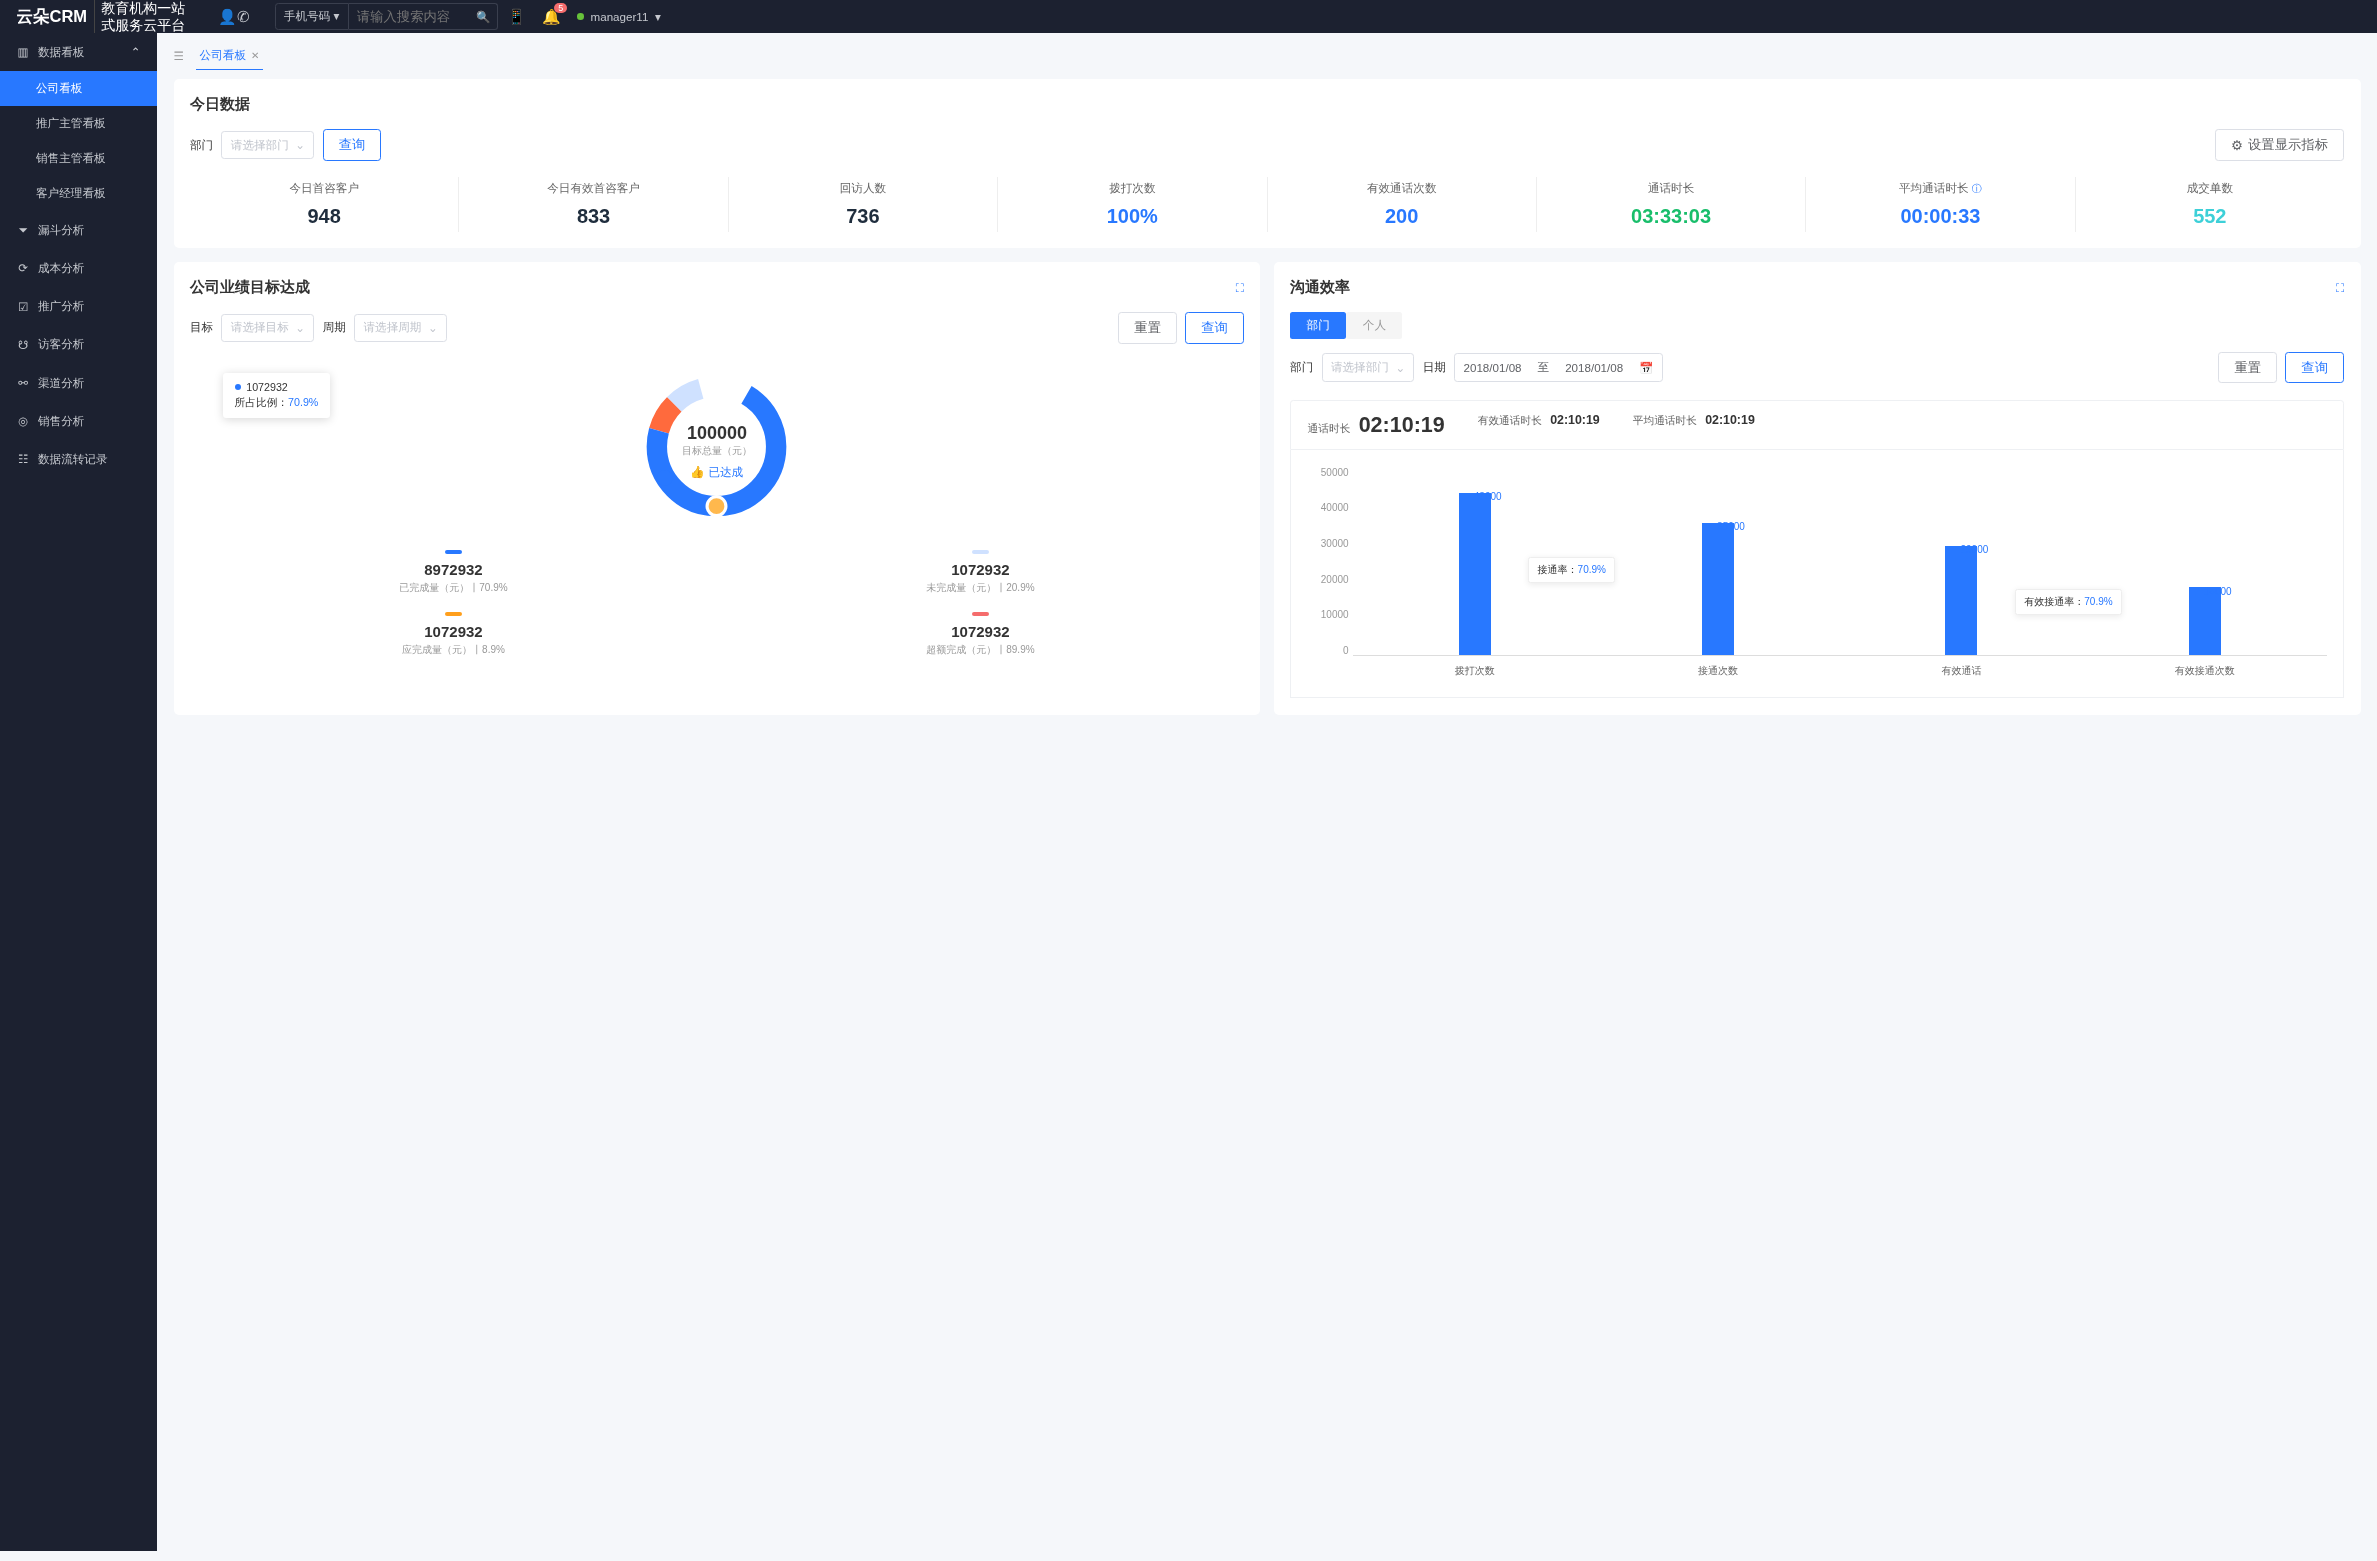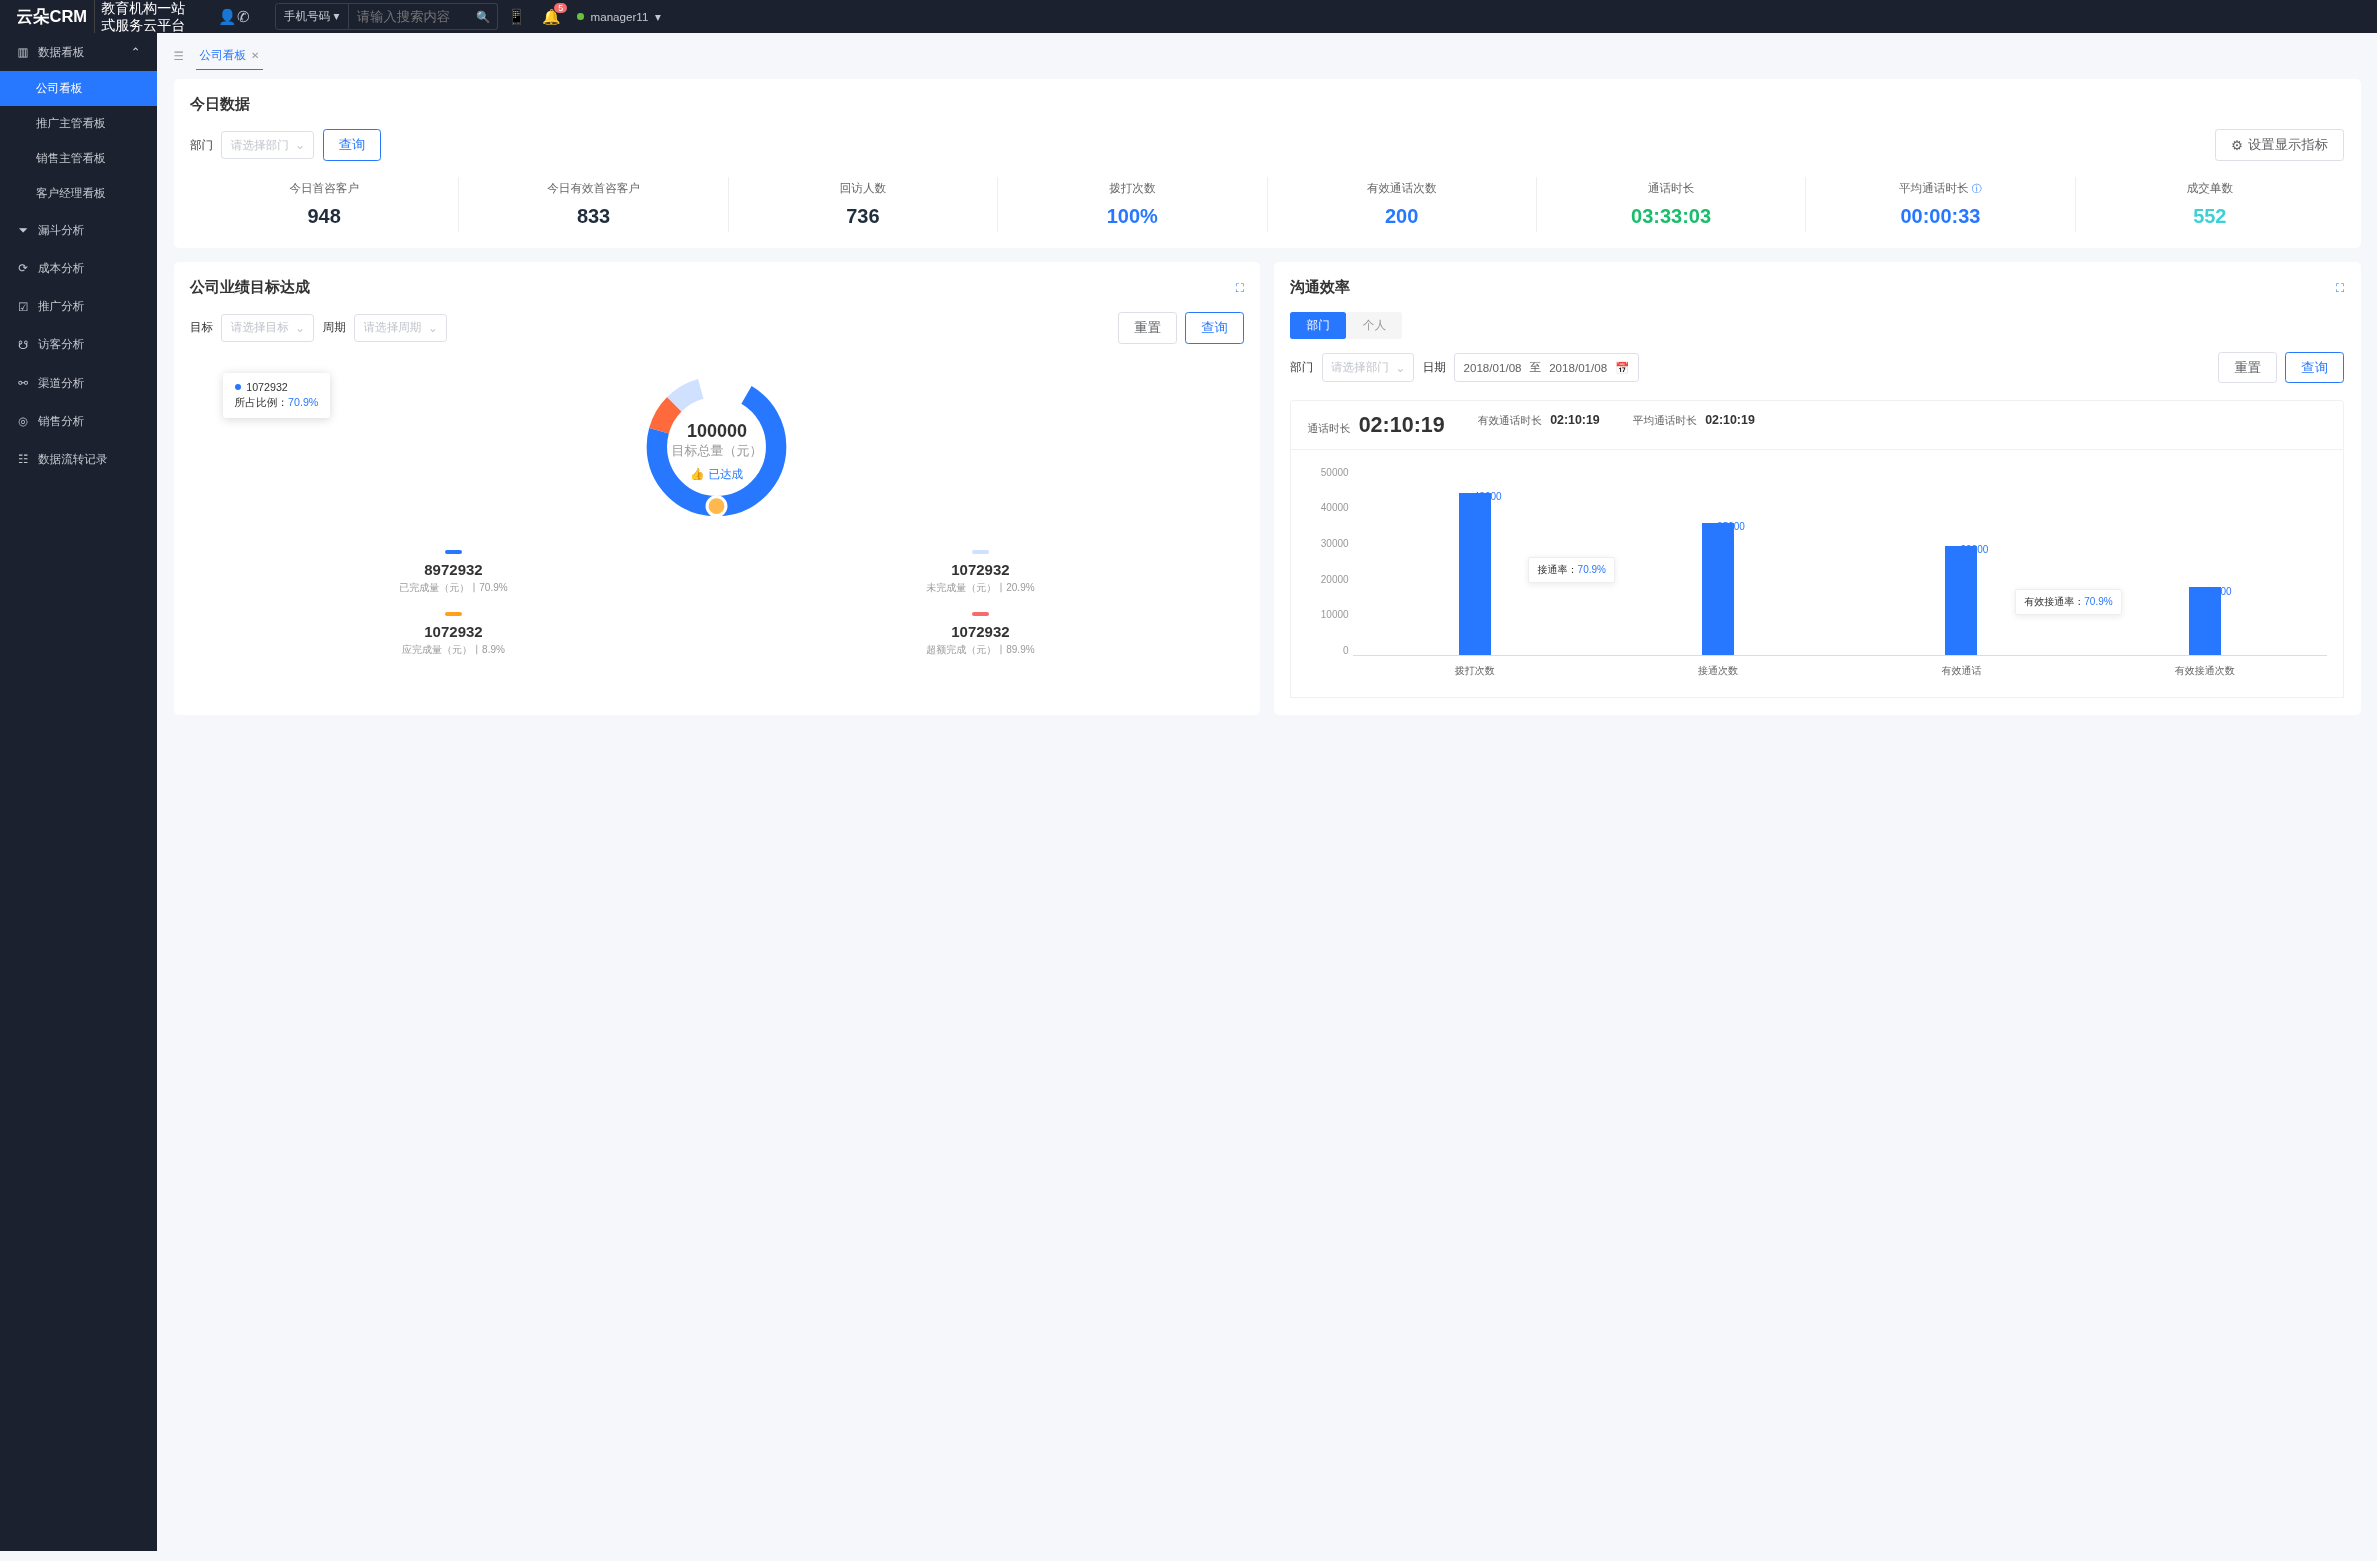--- a/index.html
+++ b/index.html
@@ -57,42 +57,42 @@
 .help-icon { color: #2878ff; font-size: 10px; }
 
 .two-col { display: flex; gap: 13.2px; }
 .col { flex: 1; }
 .card-head { display: flex; justify-content: space-between; align-items: center; margin-bottom: 15px; }
 .expand-icon { color: #2878ff; cursor: pointer; }
 
 .donut-wrap { position: relative; display: flex; justify-content: center; padding: 8.3px 0 16.5px; }
 .donut-center { position: absolute; top: 50%; left: 50%; transform: translate(-50%, -50%); text-align: center; }
 .donut-value { font-size: 18px; font-weight: 700; }
-.donut-label { color: #999; font-size: 13px; }
+.donut-label { color: #999; font-size: 10px; }
 .donut-status { color: #2878ff; margin-top: 6.6px; display: flex; align-items: center; justify-content: center; gap: 3.3px; }
 .tooltip { position: absolute; background: #fff; box-shadow: 0 1.7px 10px rgba(0,0,0,0.15); border-radius: 3.3px; padding: 8.3px 11.6px; left: 33px; top: 12.4px; font-size: 10.7px; }
 .tooltip-row { display: flex; align-items: center; gap: 5px; margin-bottom: 3.3px; }
 .dot-blue { width: 6.6px; height: 6.6px; background: #2878ff; border-radius: 50%; }
 .tt-val { color: #2878ff; }
 
 .stat-grid { display: flex; flex-wrap: wrap; }
 .stat { width: 50%; text-align: center; padding: 8.3px 0; }
 .stat-bar { width: 16.5px; height: 4.1px; border-radius: 2.5px; margin: 0 auto 6.6px; }
 .stat-val { font-size: 15px; font-weight: 700; }
 .stat-desc { color: #999; font-size: 10px; margin-top: 3.3px; }
 .bar-blue { background: #2878ff; }
 .bar-lightblue { background: #cfe1ff; }
 .bar-orange { background: #ff9f1c; }
 .bar-red { background: #f56c6c; }
 
 .seg-tabs { display: flex; gap: 0; margin-bottom: 13.2px; }
 .seg-tab { padding: 5.8px 16.5px; cursor: pointer; }
 .seg-tab.active { background: #2878ff; color: #fff; border-radius: 2.5px; }
 .seg-tab.inactive { background: #f5f5f5; color: #999; border-radius: 2.5px; }
-.date-input { border: 0.8px solid #dcdfe6; padding: 5.8px 8.3px; border-radius: 3.3px; display: inline-flex; align-items: center; gap: 8px; color: #606266; }
+.date-input { border: 0.8px solid #dcdfe6; padding: 5.8px 8.3px; border-radius: 3.3px; display: inline-flex; align-items: center; gap: 16px; color: #606266; }
 
 .eff-head { display: flex; gap: 33px; border: 0.8px solid #eef0f3; padding: 11.6px 16.5px; border-radius: 3.3px 3.3px 0 0; margin-top: 8.3px; }
 .eff-item { display: flex; align-items: baseline; gap: 8.3px; }
 .eff-label { color: #666; font-size: 10.7px; }
 .eff-big { font-size: 21.5px; font-weight: 700; }
 .eff-val { font-size: 12.4px; font-weight: 600; }
 
 .bar-chart { border: 0.8px solid #eef0f3; border-top: none; padding: 16.5px; position: relative; height: 248px; }
 .y-axis { position: absolute; left: 16.5px; top: 16.5px; bottom: 41px; width: 41px; display: flex; flex-direction: column; justify-content: space-between; text-align: right; color: #999; font-size: 10px; }
 .plot { position: absolute; left: 62px; right: 16.5px; top: 16.5px; bottom: 41px; display: flex; justify-content: space-around; align-items: flex-end; border-bottom: 0.8px solid #ddd; }

